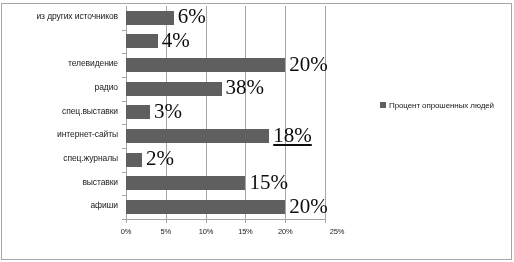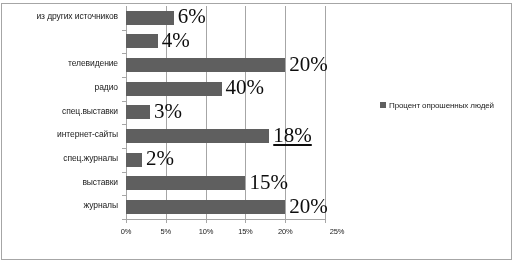--- a/index.html
+++ b/index.html
@@ -179,21 +179,21 @@
       <div class="row-box" style="top: 53.3333px;">
         <div class="row-label">телевидение</div>
         <div class="row-tickmark" style="top: 23.6667px;"></div>
         <div class="bar" title="телевидение 20%" style="width: 159.2px; top: 4.83333px; background: rgb(95, 95, 95);"></div>
         <div class="bar-value" style="left: 289.2px; top: 0.333333px;">20%</div>
       </div>
       <div class="row-box" style="top: 77px;">
         <div class="row-label">радио</div>
         <div class="row-tickmark" style="top: 23.6667px;"></div>
         <div class="bar" title="радио 12%" style="width: 95.52px; top: 4.83333px; background: rgb(95, 95, 95);"></div>
-        <div class="bar-value" style="left: 225.52px; top: 0.333333px;">40%</div>
+        <div class="bar-value" style="left: 225.52px; top: 0.333333px;">38%</div>
       </div>
       <div class="row-box" style="top: 100.667px;">
         <div class="row-label">спец.выставки</div>
         <div class="row-tickmark" style="top: 23.6667px;"></div>
         <div class="bar" title="спец.выставки 3%" style="width: 23.88px; top: 4.83333px; background: rgb(95, 95, 95);"></div>
         <div class="bar-value" style="left: 153.88px; top: 0.333333px;">3%</div>
       </div>
       <div class="row-box" style="top: 124.333px;">
         <div class="row-label">интернет-сайты</div>
         <div class="row-tickmark" style="top: 23.6667px;"></div>
@@ -206,21 +206,21 @@
         <div class="bar" title="спец.журналы 2%" style="width: 15.92px; top: 4.83333px; background: rgb(95, 95, 95);"></div>
         <div class="bar-value" style="left: 145.92px; top: 0.333333px;">2%</div>
       </div>
       <div class="row-box" style="top: 171.667px;">
         <div class="row-label">выставки</div>
         <div class="row-tickmark" style="top: 23.6667px;"></div>
         <div class="bar" title="журналы 15%" style="width: 119.4px; top: 4.83333px; background: rgb(95, 95, 95);"></div>
         <div class="bar-value" style="left: 249.4px; top: 0.333333px;">15%</div>
       </div>
       <div class="row-box" style="top: 195.333px;">
-        <div class="row-label">журналы</div>
+        <div class="row-label">афиши</div>
         <div class="row-tickmark" style="top: 23.6667px;"></div>
         <div class="bar" title="газеты 20%" style="width: 159.2px; top: 4.83333px; background: rgb(95, 95, 95);"></div>
         <div class="bar-value" style="left: 289.2px; top: 0.333333px;">20%</div>
       </div>
     </div>
 
   <div id="tick-labels">
       <div class="tick" style="left: 126px;"></div>
       <div class="tick-label" style="left: 111px;">0%</div>
       <div class="tick" style="left: 165.8px;"></div>

